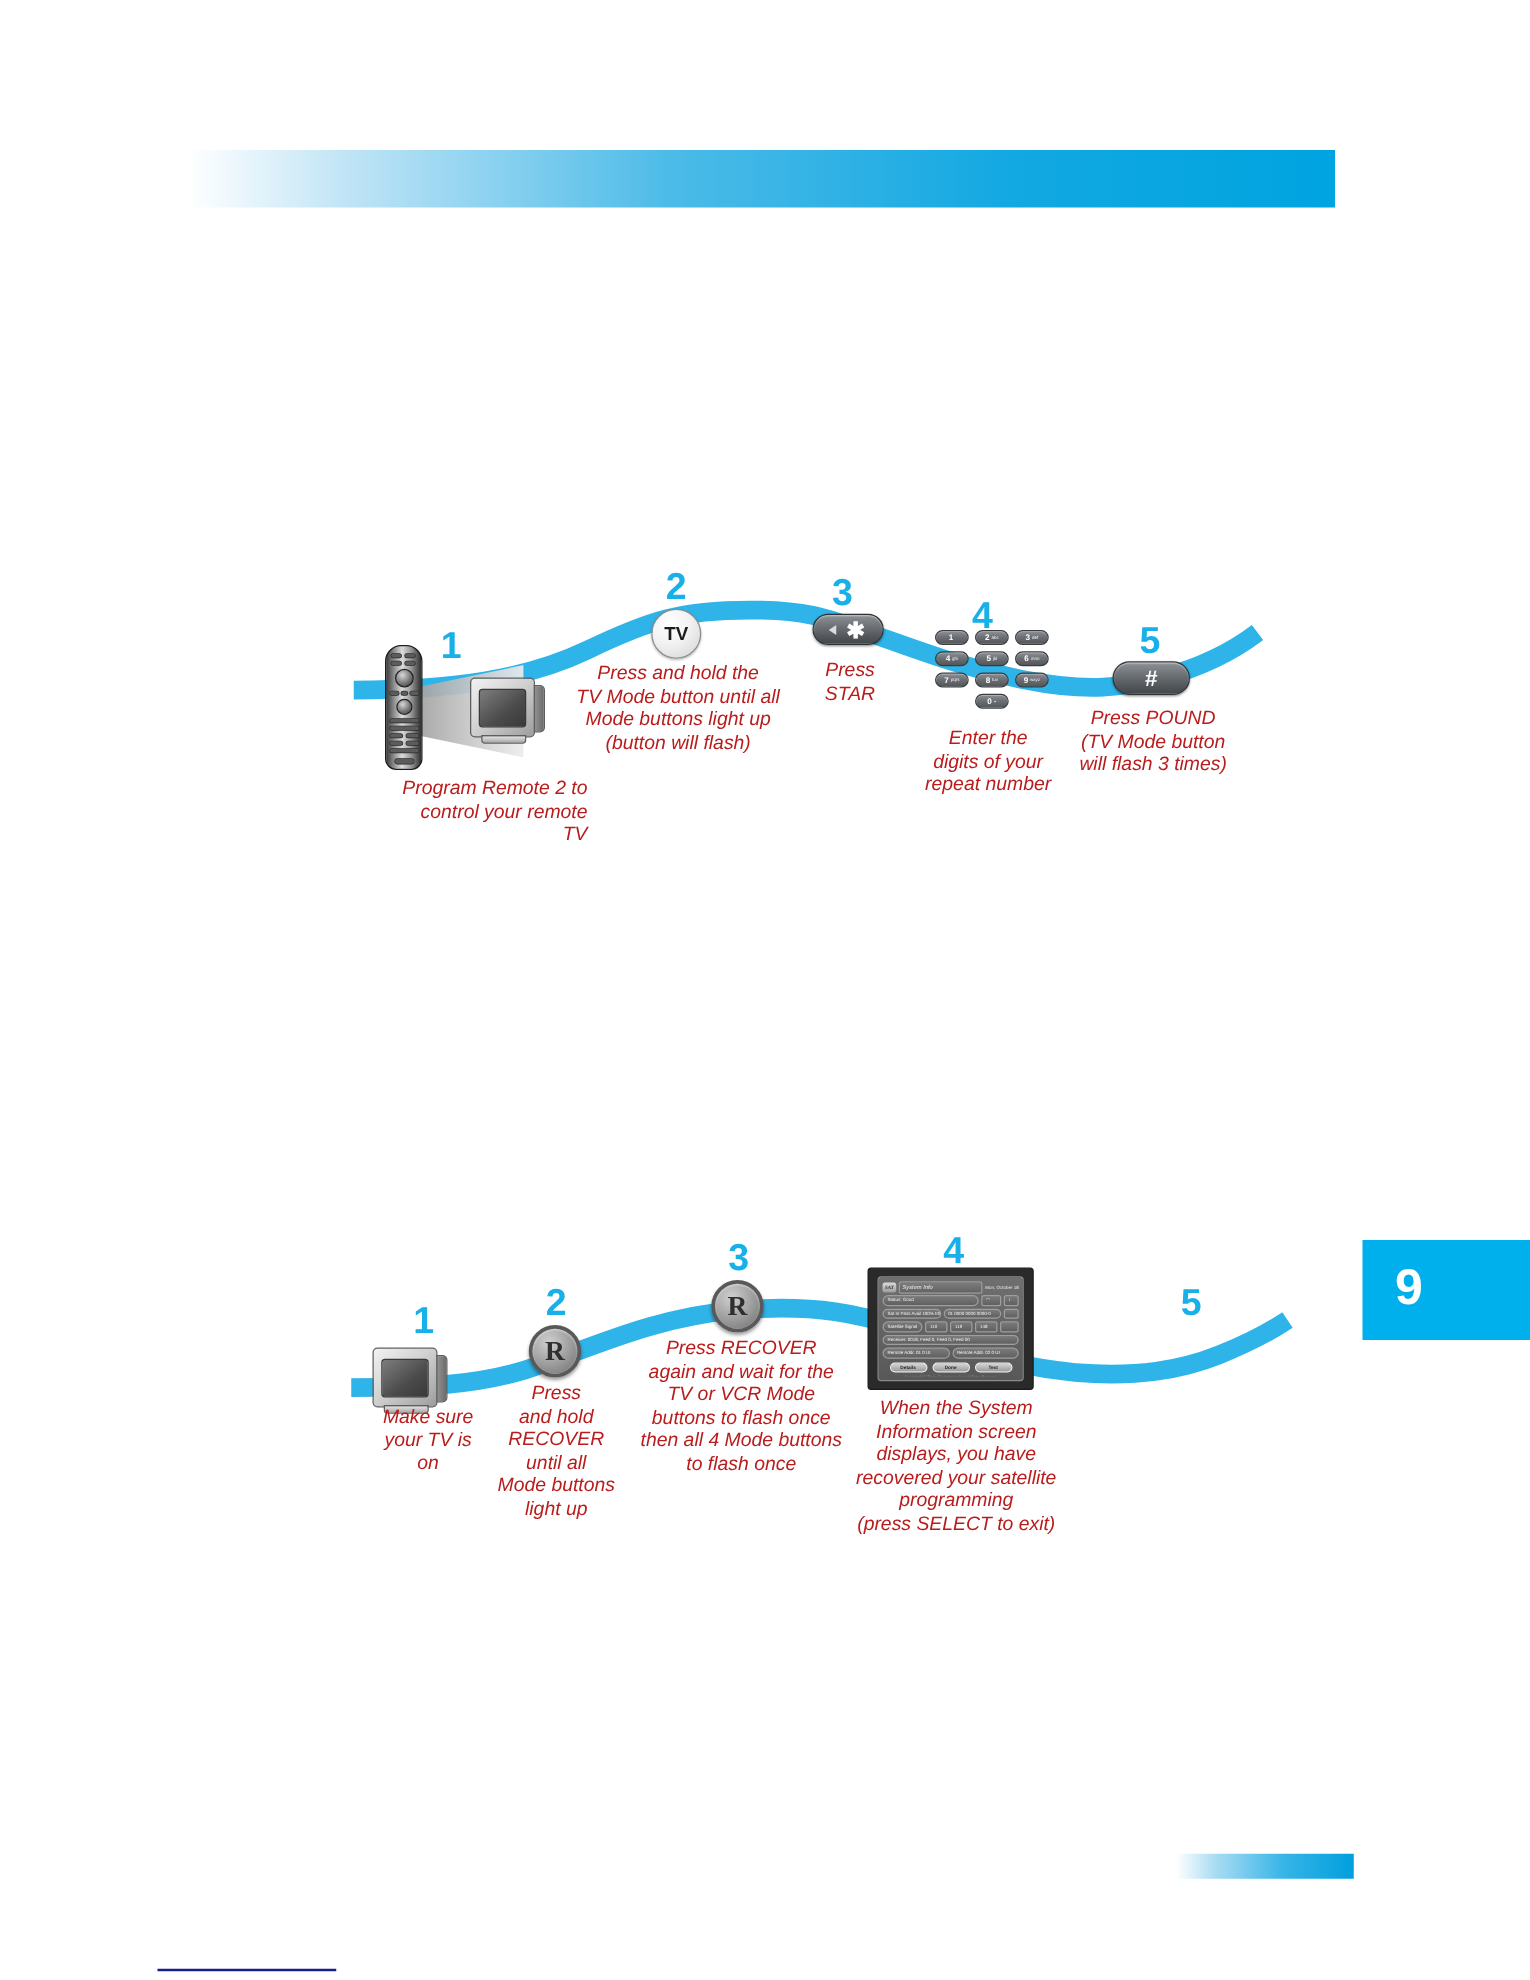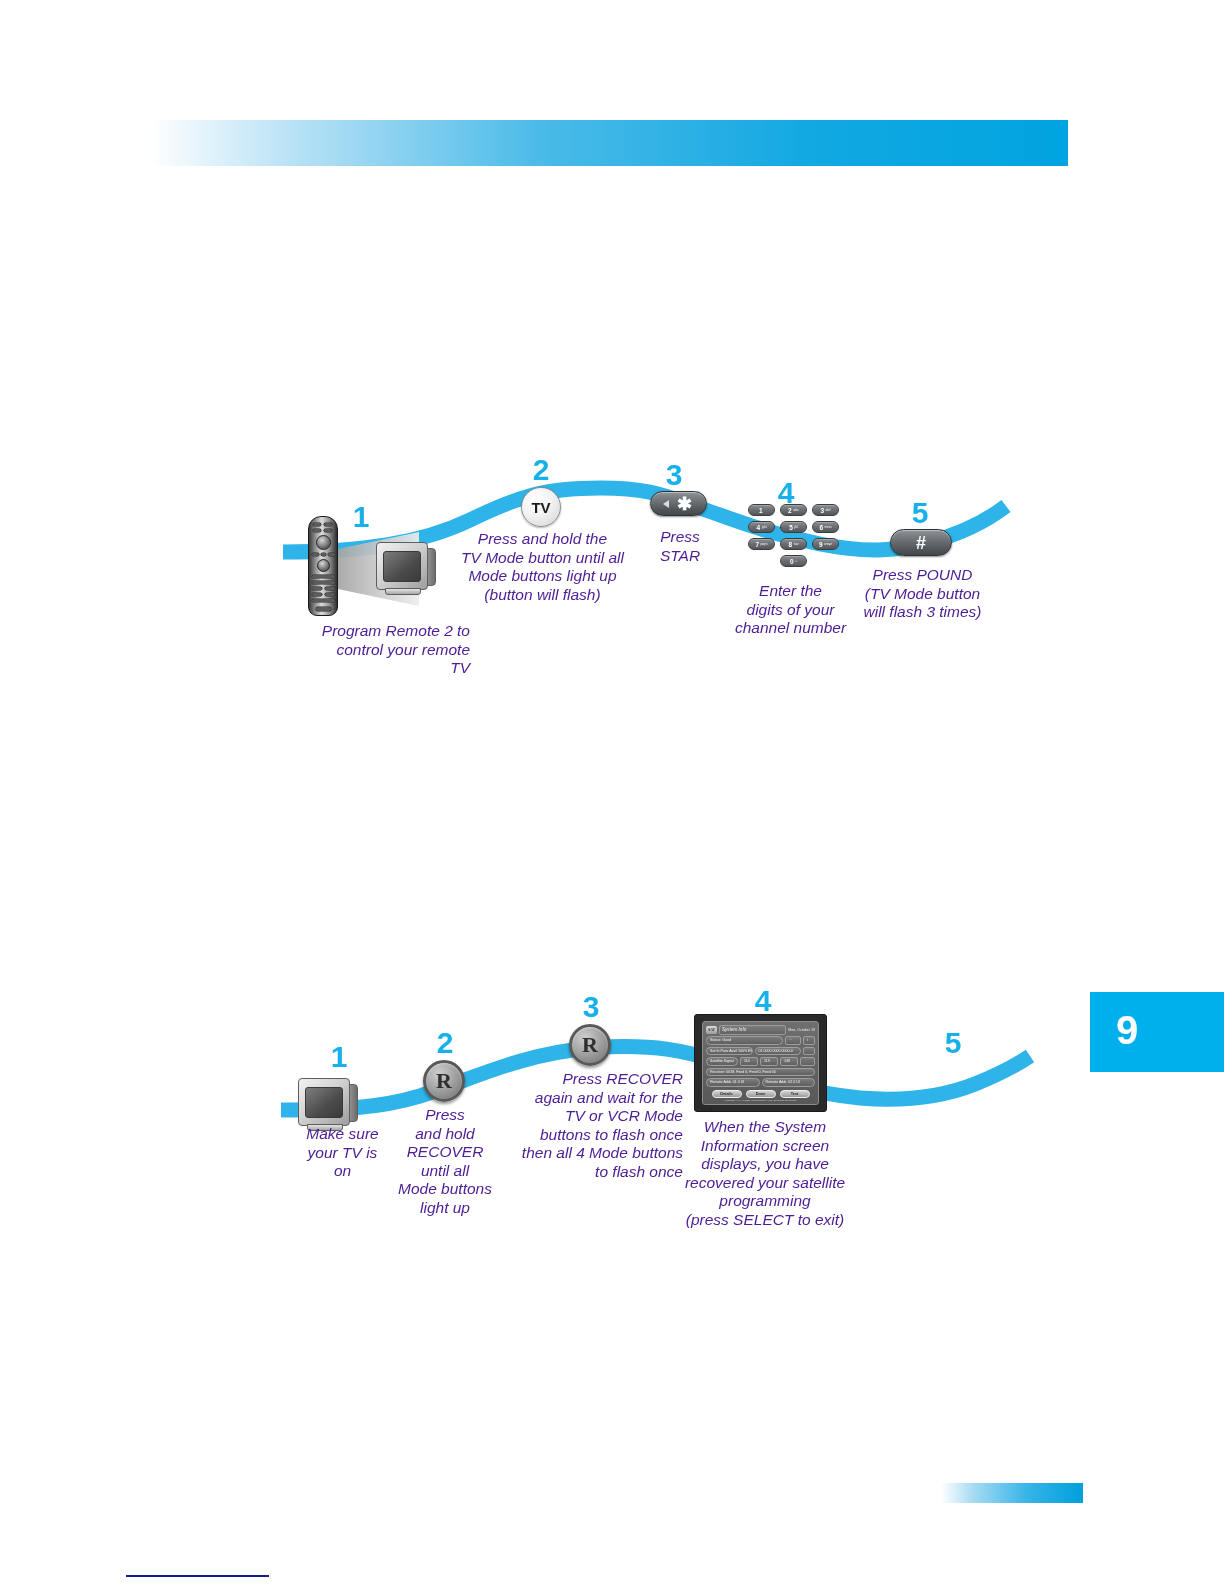--- a/index.html
+++ b/index.html
@@ -77,21 +77,21 @@
     width: 30px;
   }
 
   
   .caption {
     position: absolute;
     font-family: "Liberation Sans", sans-serif;
     font-style: italic;
     font-size: 15.5px;
     line-height: 18.5px;
-    color: #4c1d95;
+    color: #b91c1c;
     text-align: center;
     white-space: pre-line;
   }
 
   
   .remote-scene { position: absolute; }
   .ir-cone {
     position: absolute;
     left: 27px; top: 18px;
     width: 92px; height: 74px;
@@ -434,21 +434,21 @@
     <div class="row zero">
       <div class="key">
         <span class="dig">0</span>
         <span class="abc">+</span>
       </div>
     </div>
   </div>
   <div class="step-num" style="left:771px; top:38px;">4</div>
   <div class="caption" style="left:713px; top:142px; width:155px;">Enter the
 digits of your
-channel number</div>
+repeat number</div>
 
   <div class="pill-btn" style="left:890px; top:89px; width:62px; height:27px;">
     <span class="glyph">#</span>
   </div>
   <div class="step-num" style="left:905px; top:58px;">5</div>
   <div class="caption" style="left:855px; top:126px; width:135px;">Press POUND
 (TV Mode button
 will flash 3 times)</div>
 </div>
 
@@ -480,21 +480,21 @@
 and hold
 RECOVER
 until all
 Mode buttons
 light up</div>
 
   <div class="recover-btn" style="left:569px; top:24px; width:42px; height:42px;">
     <span class="rglyph">R</span>
   </div>
   <div class="step-num" style="left:576px; top:-8px;">3</div>
-  <div class="caption" style="left:503px; top:70px; width:180px;text-align:right;">Press RECOVER
+  <div class="caption" style="left:503px; top:70px; width:180px;">Press RECOVER
 again and wait for the
 TV or VCR Mode
 buttons to flash once
 then all 4 Mode buttons
 to flash once</div>
 
   <div class="sysinfo" style="left:694px; top:14px;">
     <div class="panel">
       <div class="si-header">
         <div class="si-logo">SAT</div>

